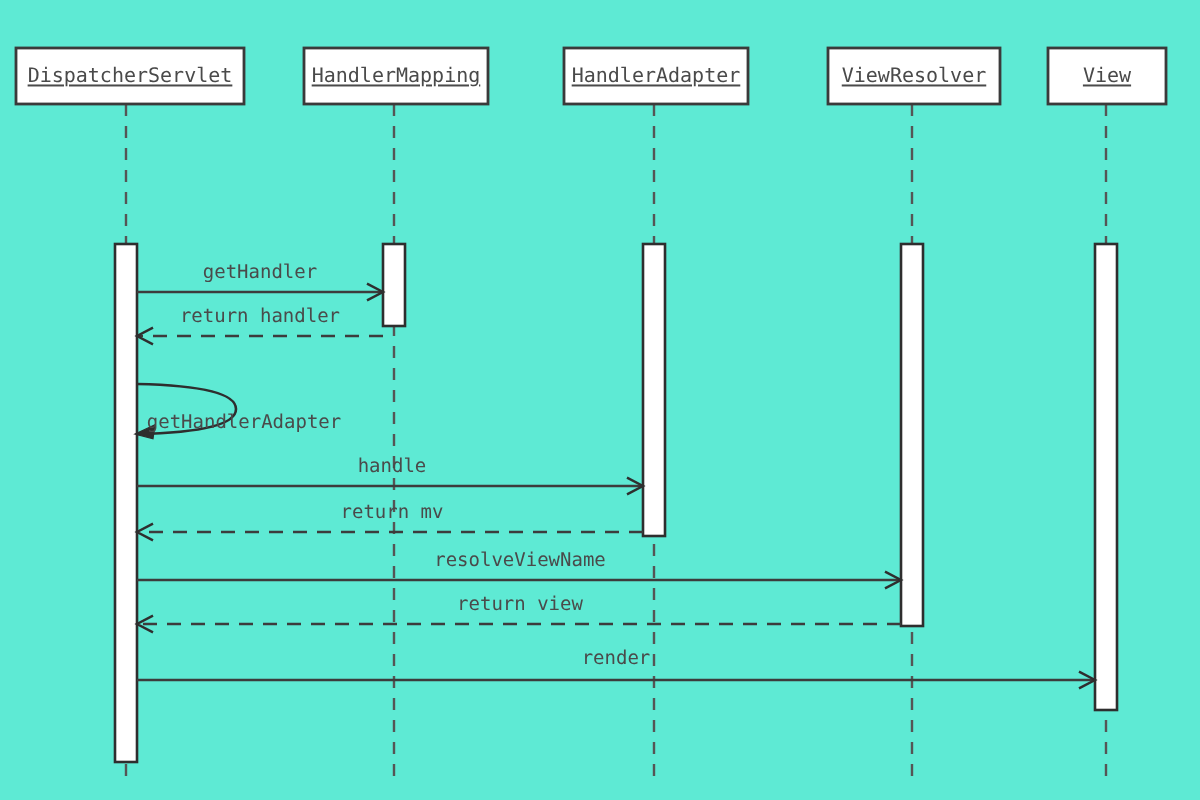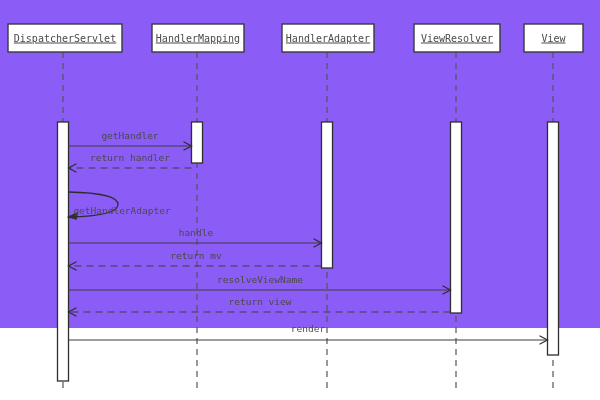--- a/index.html
+++ b/index.html
@@ -9,22 +9,22 @@
   }
   body {
     width: 600px;
     height: 400px;
     font-family: "DejaVu Sans Mono", "Liberation Mono", monospace;
     overflow: hidden;
   }
   #diagram-root {
     position: relative;
     width: 600px;
-    height: 328px;
-    background: #8b5cf6;
+    height: 400px;
+    background: #5eead4;
   }
   svg#seq-svg {
     display: block;
     width: 600px;
     height: 400px;
   }
   .participant-box {
     fill: #ffffff;
     stroke: #3a3a3a;
     stroke-width: 1.4;

